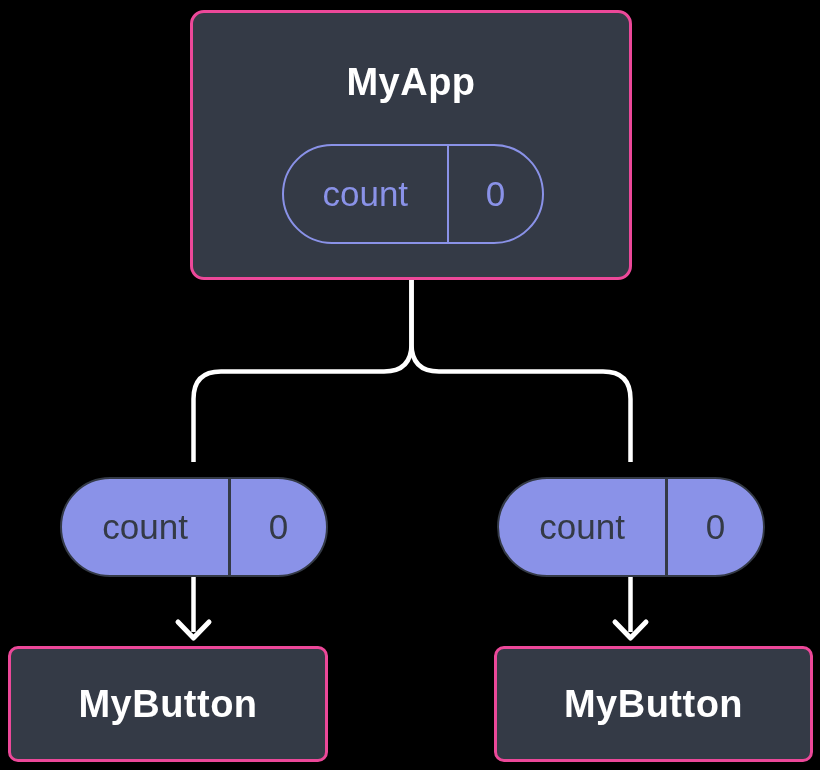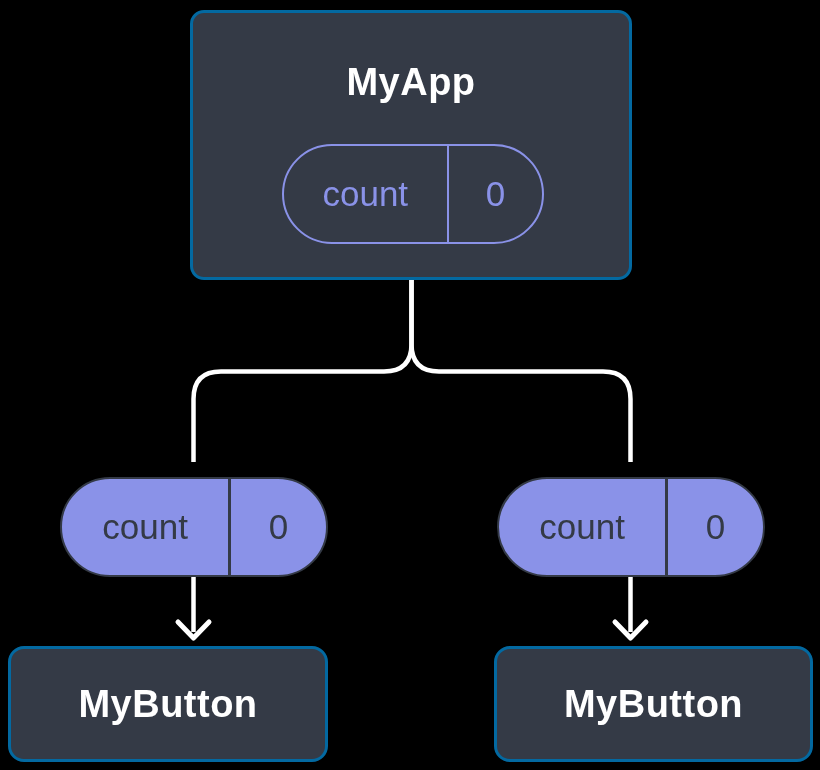--- a/index.html
+++ b/index.html
@@ -32,31 +32,31 @@
     fill: none;
     stroke: #ffffff;
     stroke-width: 5;
     stroke-linecap: round;
     stroke-linejoin: round;
   }
   .node {
     position: absolute;
     box-sizing: border-box;
     background: #343A46;
-    border: 3px solid #0369a1;
+    border: 3px solid #ec4899;
   }
   .node.root {
     left: 190px;
     top: 10px;
     width: 442px;
     height: 270px;
     border-radius: 14px;
   }
   .node.leaf {
-    border-radius: 16px;
+    border-radius: 10px;
     display: flex;
     align-items: center;
     justify-content: center;
   }
   .node.leaf.left  { left: 8px;   top: 646px; width: 320px; height: 116px; }
   .node.leaf.right { left: 494px; top: 646px; width: 319px; height: 116px; }
   .node-title {
     color: #ffffff;
     font-size: 38px;
     font-weight: 600;

